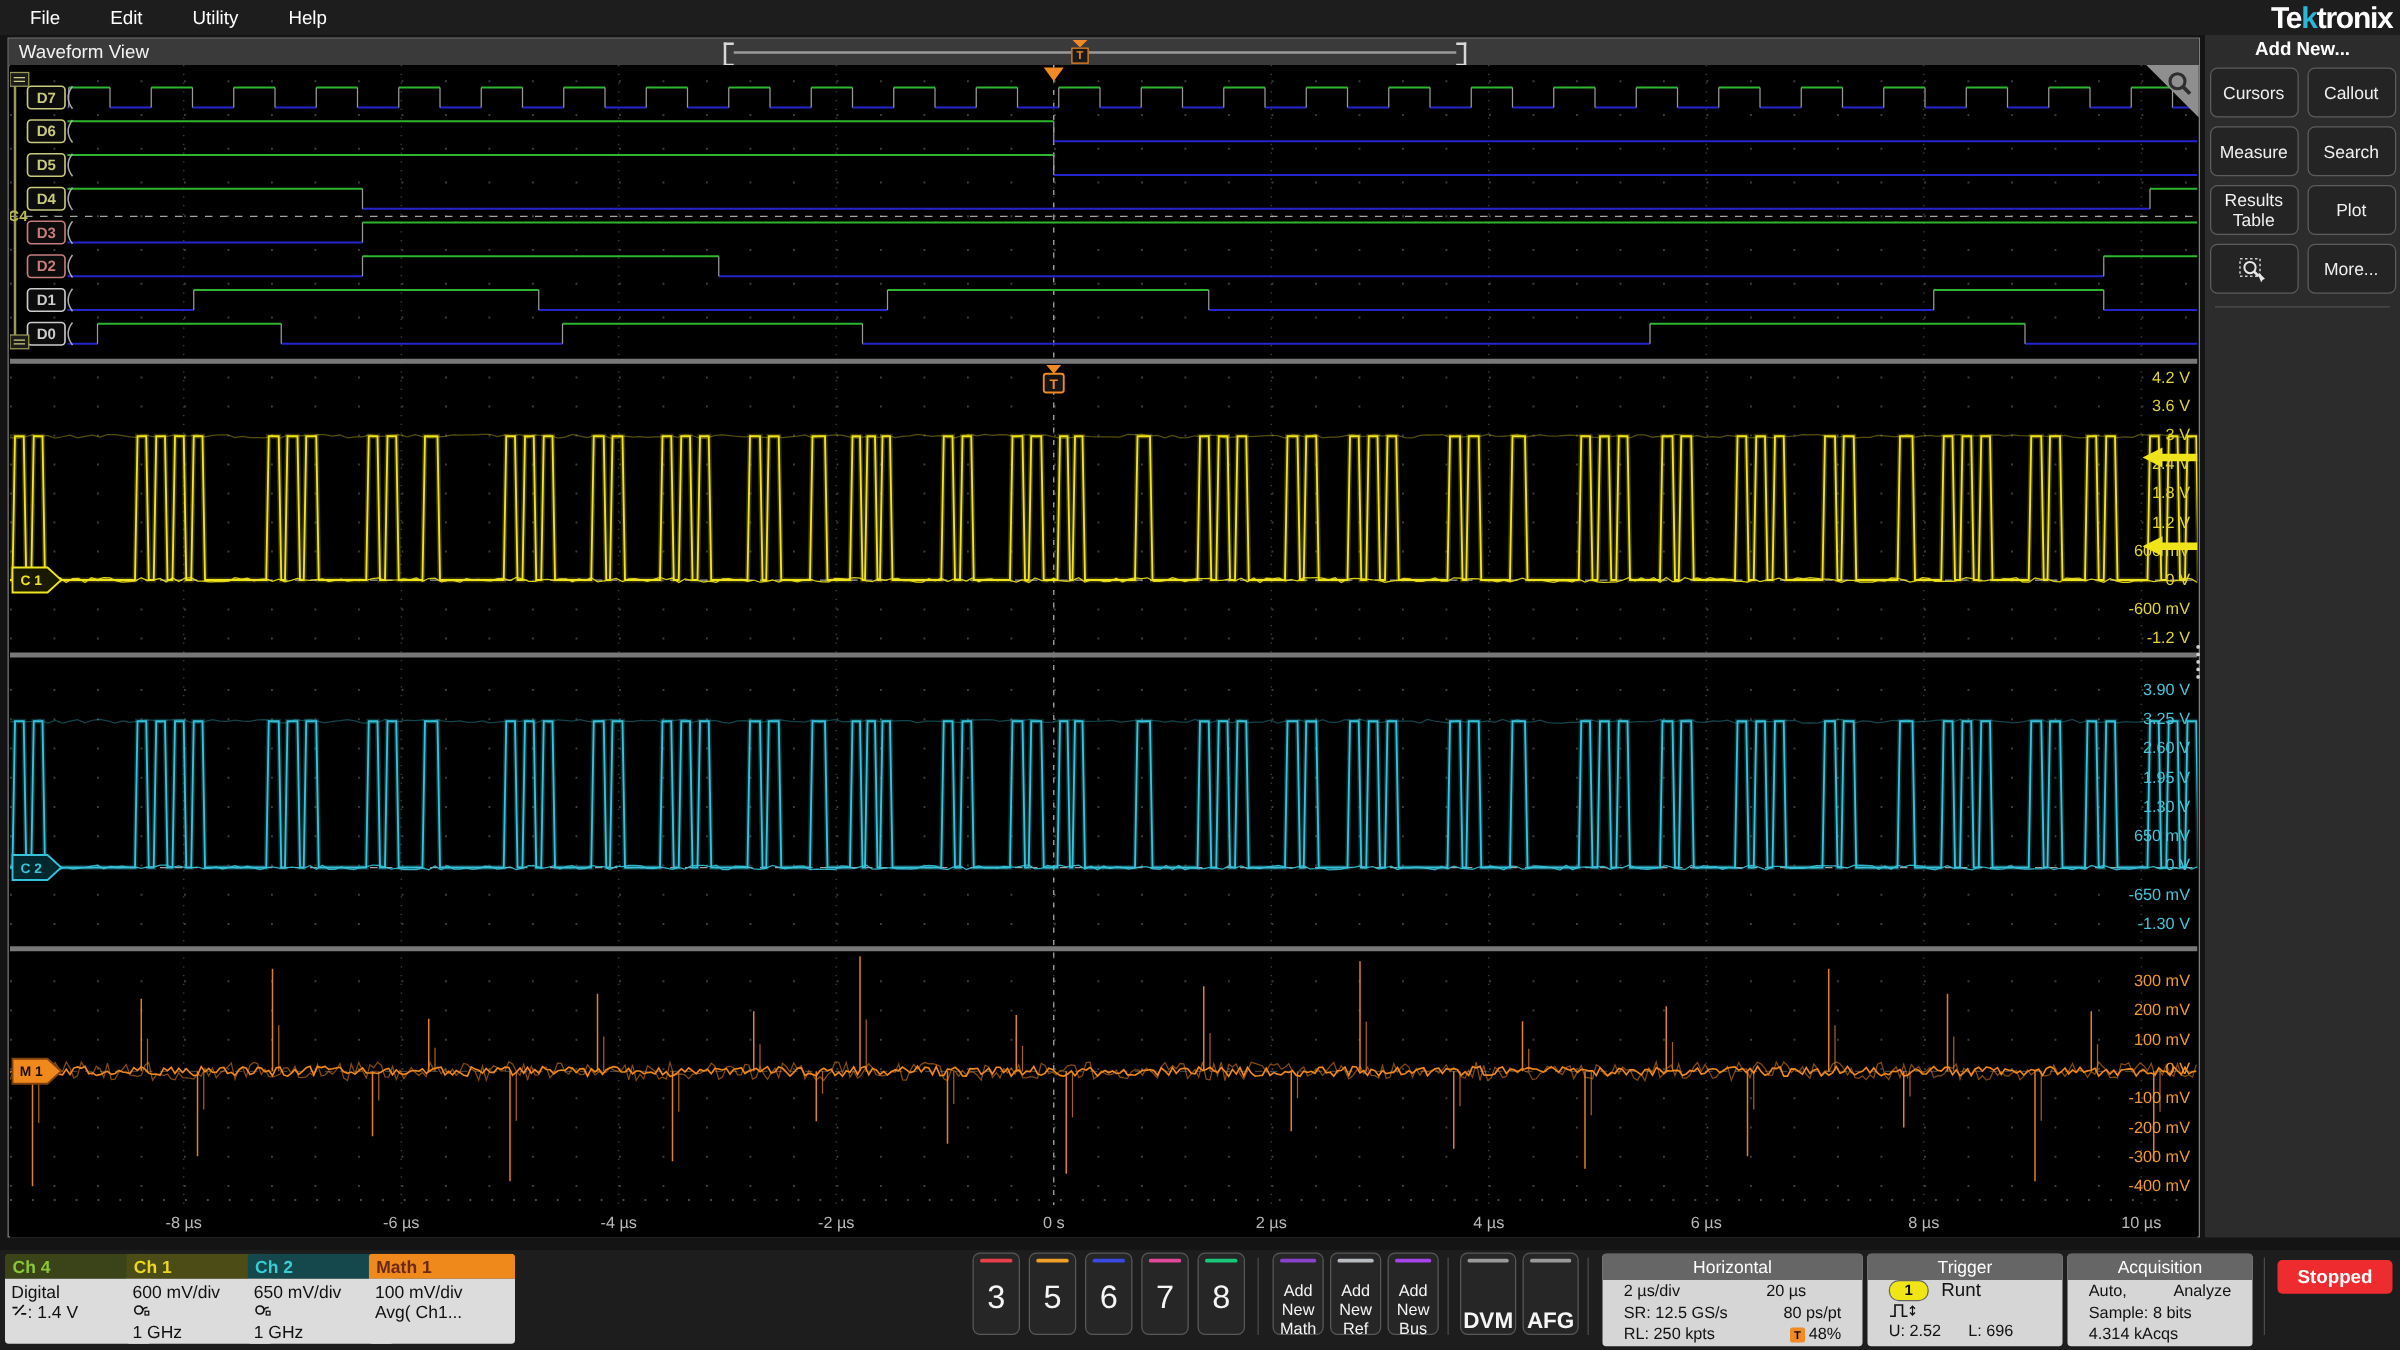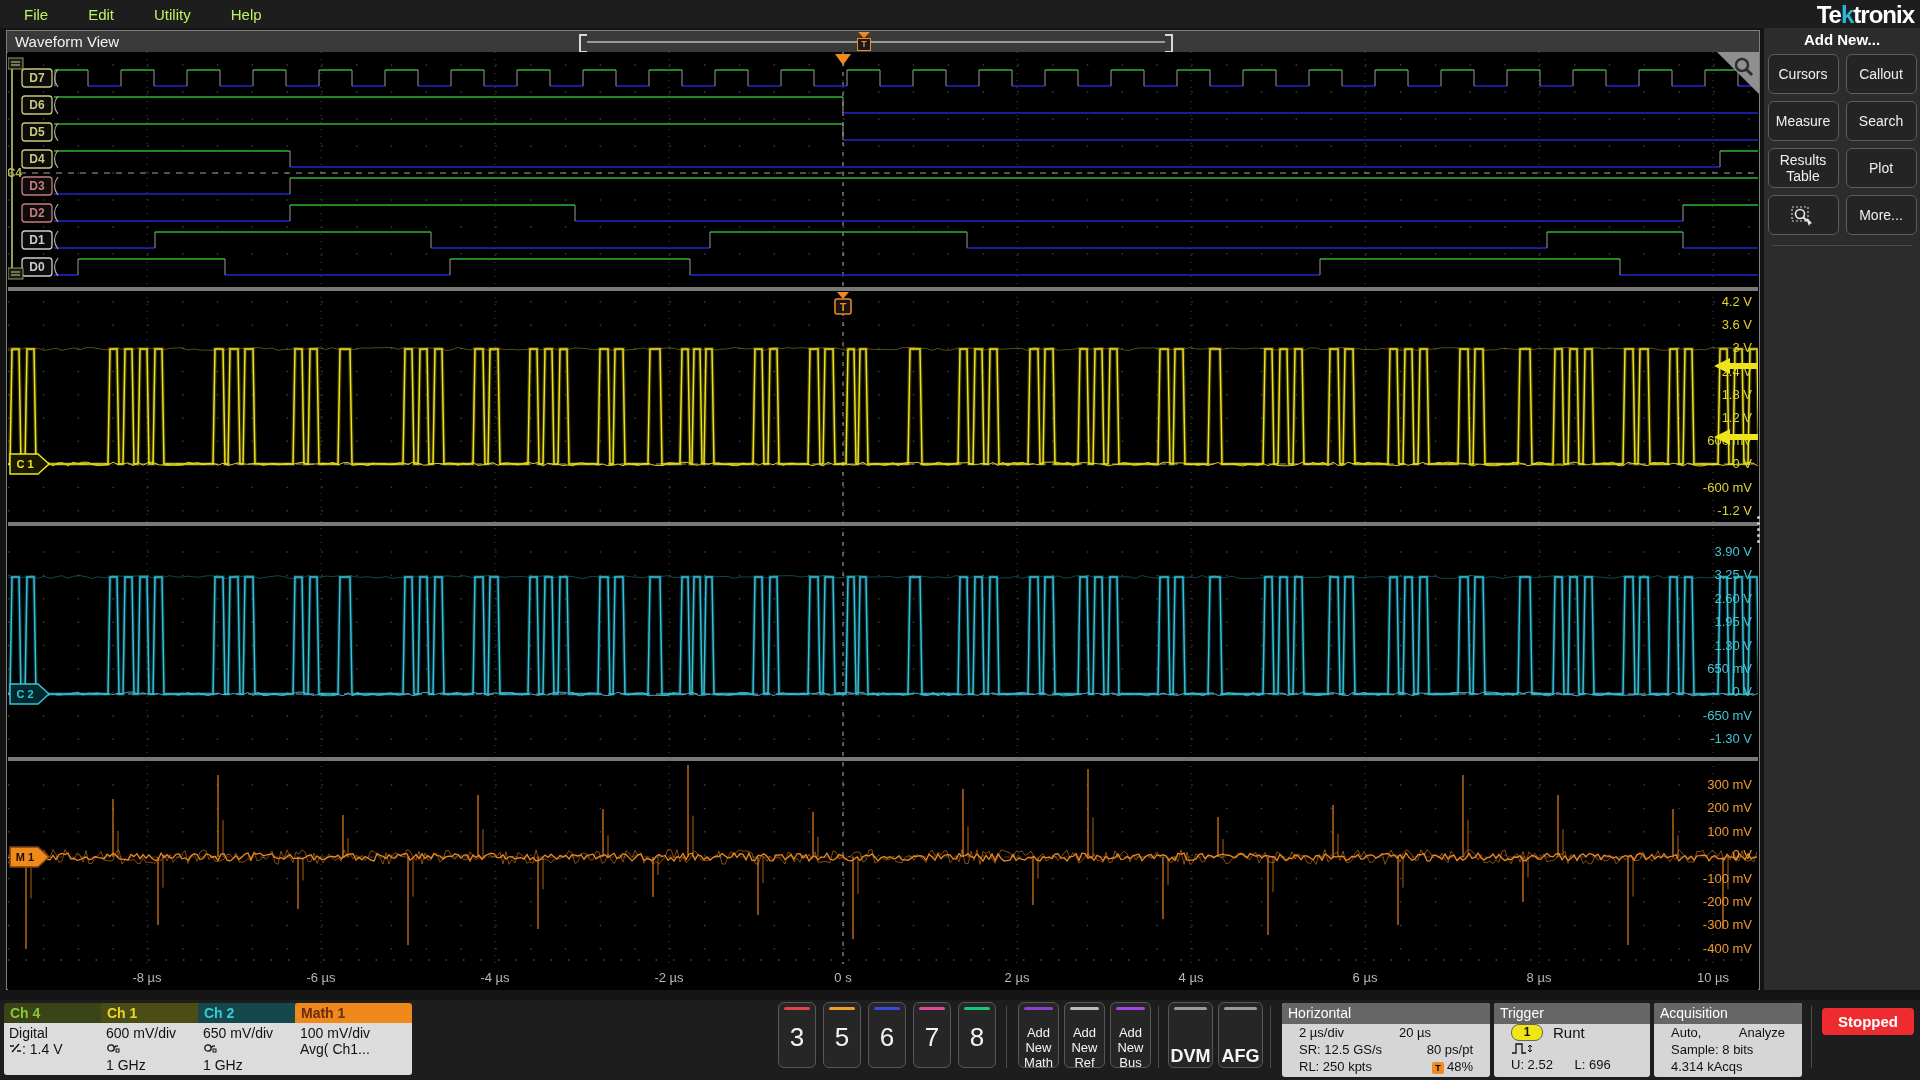--- a/index.html
+++ b/index.html
@@ -1,19 +1,19 @@
 <!DOCTYPE html>
 <html><head>
 <meta charset="utf-8">
 <style>
   html,body{margin:0;padding:0;background:#141414;width:1920px;height:1080px;overflow:hidden;
     font-family:"Liberation Sans",sans-serif;-webkit-font-smoothing:antialiased;}
   
   #menubar{position:absolute;left:0;top:0;width:1920px;height:28px;background:#1d1d1d;display:flex;align-items:center;}
-  #menubar .mitem{color:#bef264;font-size:15px;padding:0 4px;margin-right:32px;cursor:default;}
+  #menubar .mitem{color:#ffffff;font-size:15px;padding:0 4px;margin-right:32px;cursor:default;}
   #menubar .mitem:first-child{margin-left:20px;}
   #logo{position:absolute;right:6px;top:1px;font-size:24px;font-weight:bold;color:#fff;letter-spacing:-1px;}
   #logo .k{color:#29b6d8;}
   
   #wfview{position:absolute;left:6px;top:30px;width:1754px;height:960px;background:#000;border:1px solid #7d7d7d;box-sizing:border-box;}
   #wftitle{height:21px;background:#3a3a3a;color:#f2f2f2;font-size:15px;line-height:21px;padding-left:8px;border-bottom:1px solid #606060;}
   #hslider{position:absolute;left:572px;top:1px;width:594px;height:19px;}
   #hslider .groove{position:absolute;left:8px;right:8px;top:9px;height:2px;background:#9a9a9a;}
   #hslider .br{position:absolute;top:2px;width:6px;height:15px;border:2px solid #d8d8d8;}
   #hslider .brl{left:0;border-right:none;}
@@ -40,21 +40,21 @@
   .chip .bw{position:absolute;right:5px;bottom:3px;font-size:11px;font-weight:normal;color:#111;}
   .chip .bw sub{font-size:8px;}
   .key{position:absolute;top:2px;width:38px;height:66px;background:#262626;border:1px solid #585858;border-radius:6px;box-sizing:border-box;}
   .key .strip{height:3px;border-radius:2px;margin:4px 5px 0;}
   .key .klabel{color:#f5f5f5;text-align:center;}
   .key .big{font-size:26px;margin-top:12px;}
   .key .small3{font-size:13px;line-height:15px;margin-top:15px;}
   .key .small1{font-size:18px;margin-top:36px;font-weight:bold;}
   .vsep{position:absolute;top:6px;width:1px;height:62px;background:#4a4a4a;}
   .panel{position:absolute;top:3px;background:#d6d6d6;border-radius:3px;overflow:hidden;font-size:13px;color:#111;}
-  .panel .ptitle{background:#666;color:#fff;font-size:14px;padding:1px 6px;height:19px;line-height:18px;}
+  .panel .ptitle{background:#666;color:#fff;font-size:14px;padding:1px 6px;height:19px;line-height:18px;text-align:center;}
   .panel .prow{display:flex;justify-content:space-between;padding:0 17px;line-height:17px;}
   .ticon{display:inline-block;width:12px;height:12px;background:#f08a24;color:#000;font-size:9px;font-weight:bold;text-align:center;line-height:12px;border-radius:2px;margin-right:3px;}
   #trig-badge{display:inline-block;width:30px;height:15px;background:#f0e616;border:1px solid #666;border-radius:8px;color:#111;font-size:12px;font-weight:bold;text-align:center;line-height:15px;margin-right:10px;}
   #stopped{position:absolute;left:1822px;top:8px;width:92px;height:27px;background:#ee2b2f;border-radius:4px;color:#fff;font-size:15px;font-weight:bold;text-align:center;line-height:27px;}
 </style>
 </head>
 <body>
 
 <div id="menubar">
     <div class="mitem">File</div>
@@ -593,21 +593,21 @@
       </div>
     </div>
   <div class="vsep" style="left:1006px"></div>
   <div class="vsep" style="left:1158px"></div>
   <div class="vsep" style="left:1270px"></div>
 
   <div class="panel" style="left:1282px;width:208px;height:74px">
     <div class="ptitle">Horizontal</div>
     <div class="prow">
         <span>2 µs/div</span>
-        <span style="margin-right:42px">20 µs</span>
+        <span style="margin-right:28px">20 µs</span>
       </div>
     <div class="prow">
         <span>SR: 12.5 GS/s</span>
         <span>80 ps/pt</span>
       </div>
     <div class="prow">
         <span>RL: 250 kpts</span>
         <span><span class="ticon">T</span><span>48%</span></span>
       </div>
   </div>

